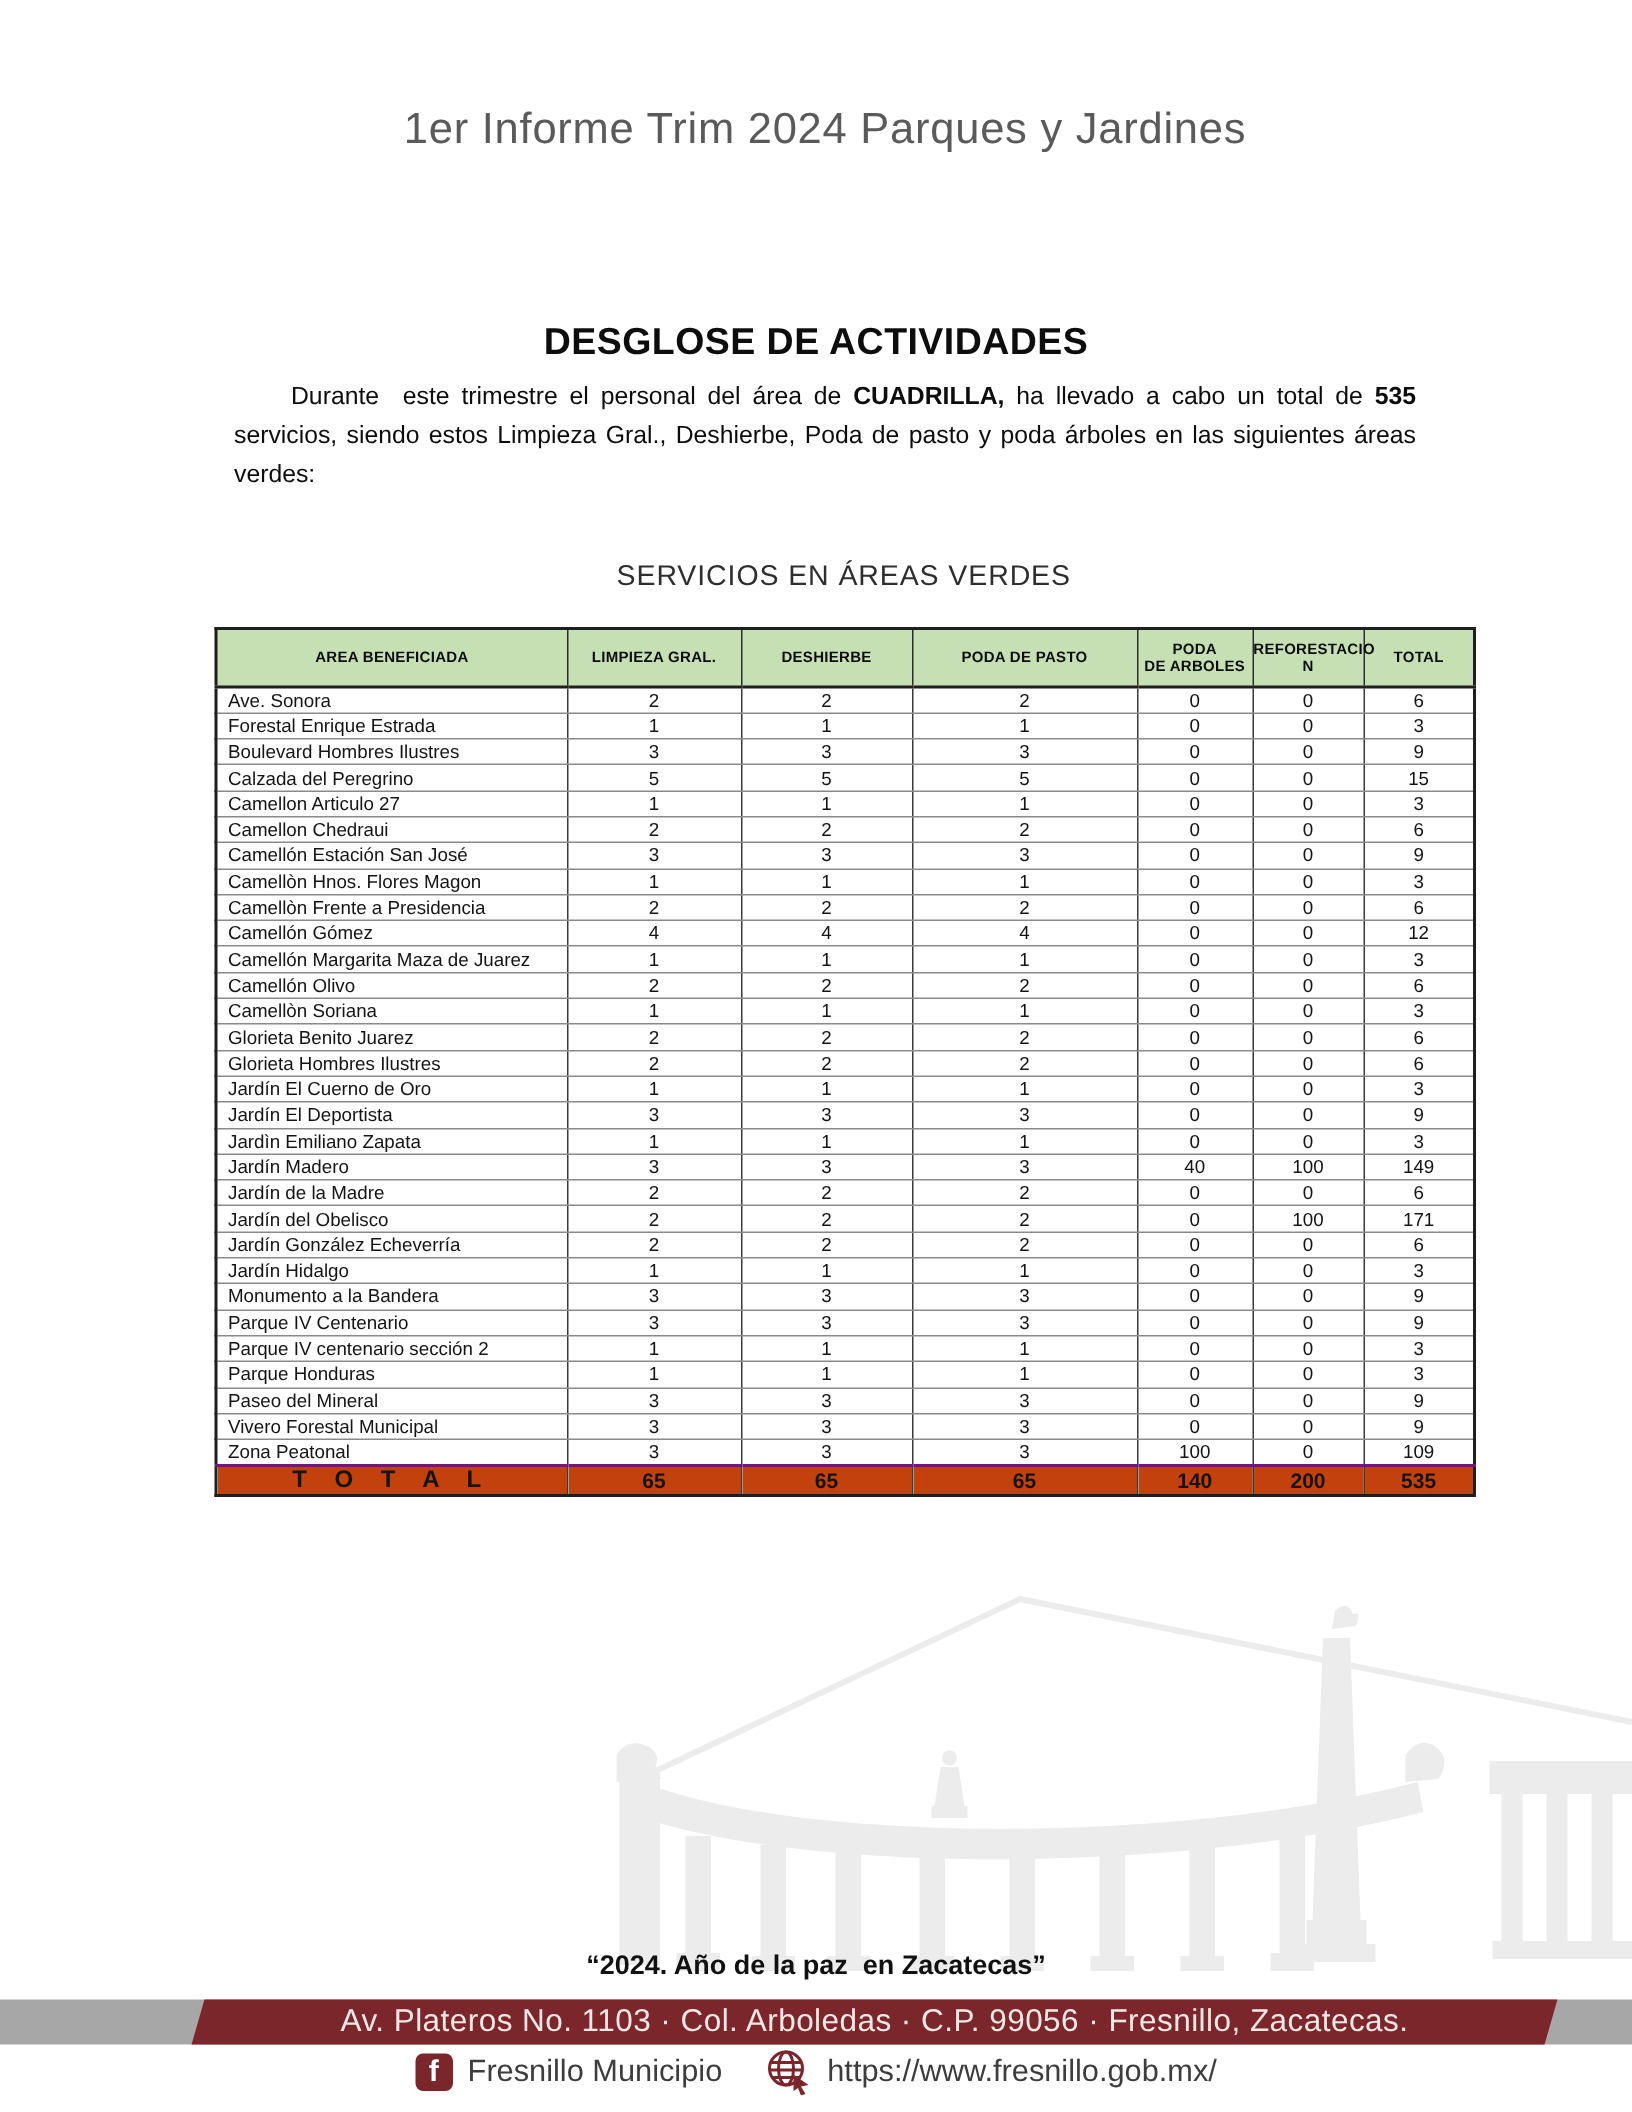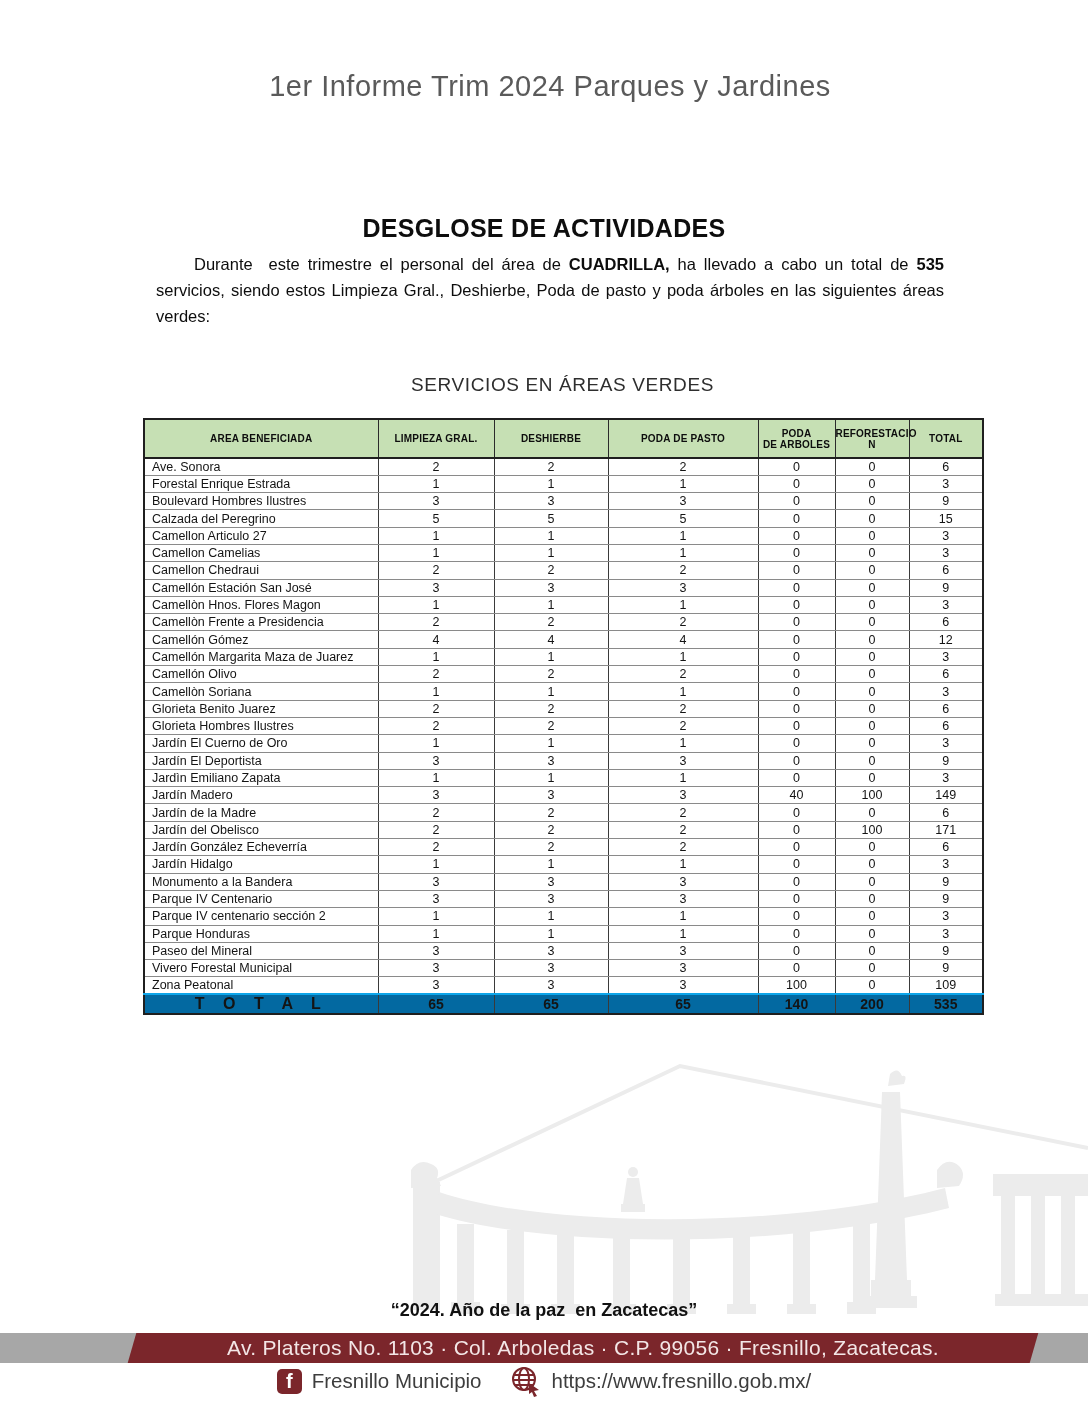--- a/index.html
+++ b/index.html
@@ -39,22 +39,22 @@
   }
   table.services td{
     height:17.3px; font-size:12.5px; color:#141414;
     border-left:1px solid #3a3a3a; border-right:1px solid #3a3a3a;
     border-top:1px solid #8a8a8a; border-bottom:1px solid #8a8a8a;
     vertical-align:middle; overflow:hidden; white-space:nowrap;
   }
   table.services td.area{ text-align:left; padding-left:7px;margin-top:32px; }
   table.services td.num{ text-align:center; }
   table.services tfoot td{
-    background:#0369a1; height:14px; font-weight:700;
-    border-top:2px solid #0ea5e9; font-size:14px;
+    background:#c2410c; height:14px; font-weight:700;
+    border-top:2px solid #701a75; font-size:14px;
   }
   table.services tfoot td.total-label{
     text-align:center; font-size:16px; letter-spacing:7px; padding-left:0;
   }
   .watermark{ position:absolute; left:385px; top:1052px; width:703px; height:280px; }
   .footer-quote{
     position:absolute; top:1300px; left:0; width:100%; text-align:center;
     font-size:18px; font-weight:700; color:#111; white-space:pre-wrap;
   }
   .strip{
@@ -204,29 +204,20 @@
         <tr>
           <td class="area">Camellon Articulo 27</td>
           <td class="num">1</td>
           <td class="num">1</td>
           <td class="num">1</td>
           <td class="num">0</td>
           <td class="num">0</td>
           <td class="num">3</td>
         </tr>
         <tr>
-          <td class="area">Camellon Camelias</td>
-          <td class="num">1</td>
-          <td class="num">1</td>
-          <td class="num">1</td>
-          <td class="num">0</td>
-          <td class="num">0</td>
-          <td class="num">3</td>
-        </tr>
-        <tr>
           <td class="area">Camellon Chedraui</td>
           <td class="num">2</td>
           <td class="num">2</td>
           <td class="num">2</td>
           <td class="num">0</td>
           <td class="num">0</td>
           <td class="num">6</td>
         </tr>
         <tr>
           <td class="area">Camellón Estación San José</td>

